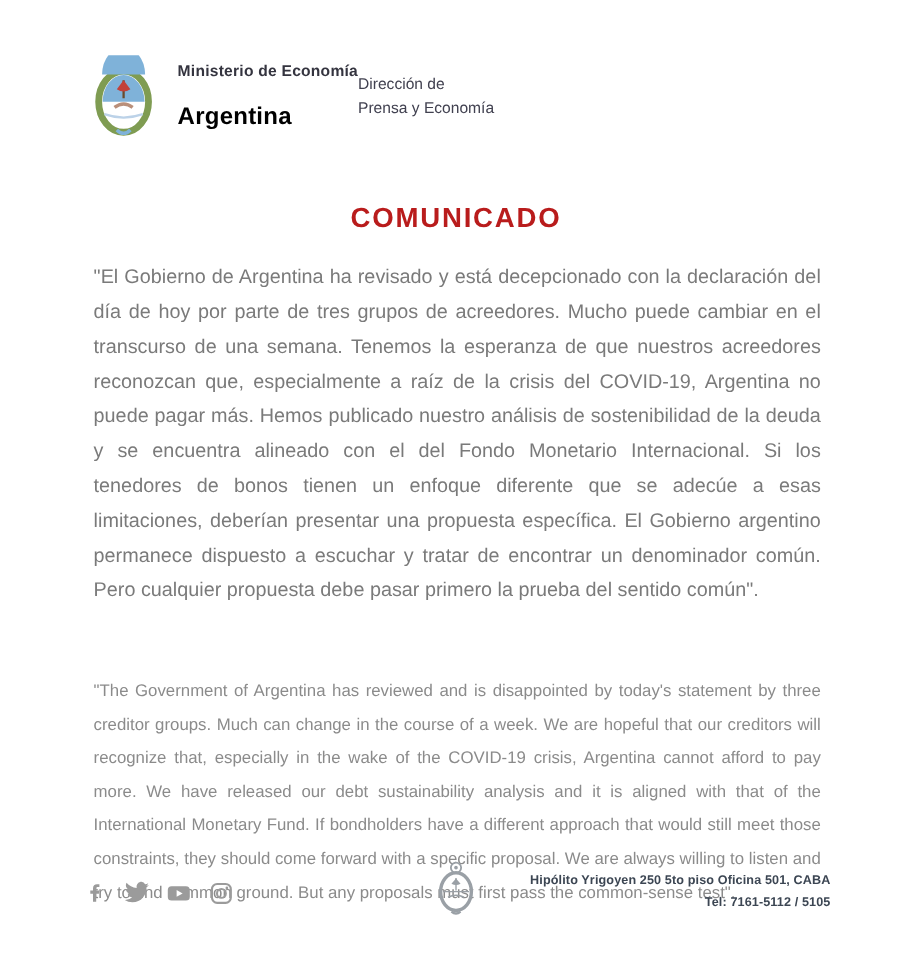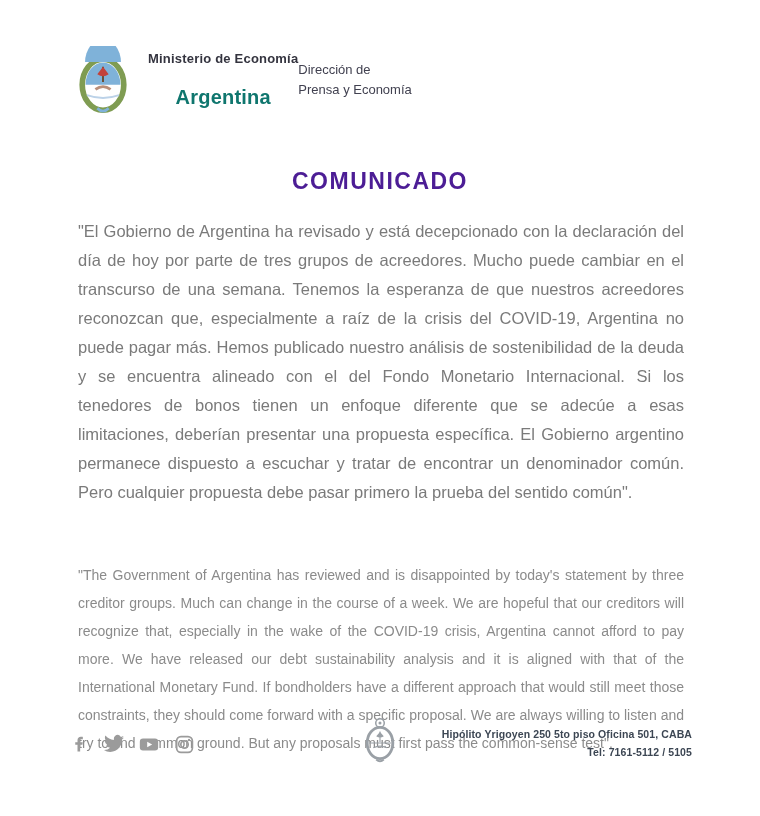--- a/index.html
+++ b/index.html
@@ -15,31 +15,31 @@
     background:#ffffff;
     overflow:hidden;
   }
   
   .header{
     display:flex;
     align-items:center;
     padding:46px 0 0 72px;
   }
   .crest-header{width:62px;height:68px;flex:0 0 auto;}
-  .brand{margin-left:14px;text-align:center;}
+  .brand{margin-left:14px;}
   .brand-line1{font-size:13px;font-weight:bold;color:#34343f;letter-spacing:.2px;}
-  .brand-line2{font-size:20px;font-weight:bold;color:#0f766e;margin-top:20px;letter-spacing:.2px;}
+  .brand-line2{font-size:20px;font-weight:bold;color:#000000;margin-top:20px;letter-spacing:.2px;}
   .dept{font-size:13px;color:#414150;line-height:1.55;}
   
   .title{
     margin-top:54px;
     text-align:center;
     font-size:23px;
     font-weight:bold;
-    color:#4c1d95;
+    color:#b91c1c;
     letter-spacing:1.5px;
   }
   
   .statement-es{
     margin:22px 76px 0 78px;
     font-size:16.5px;
     line-height:29px;
     color:#7a7a7a;
     text-align:justify;
   }

